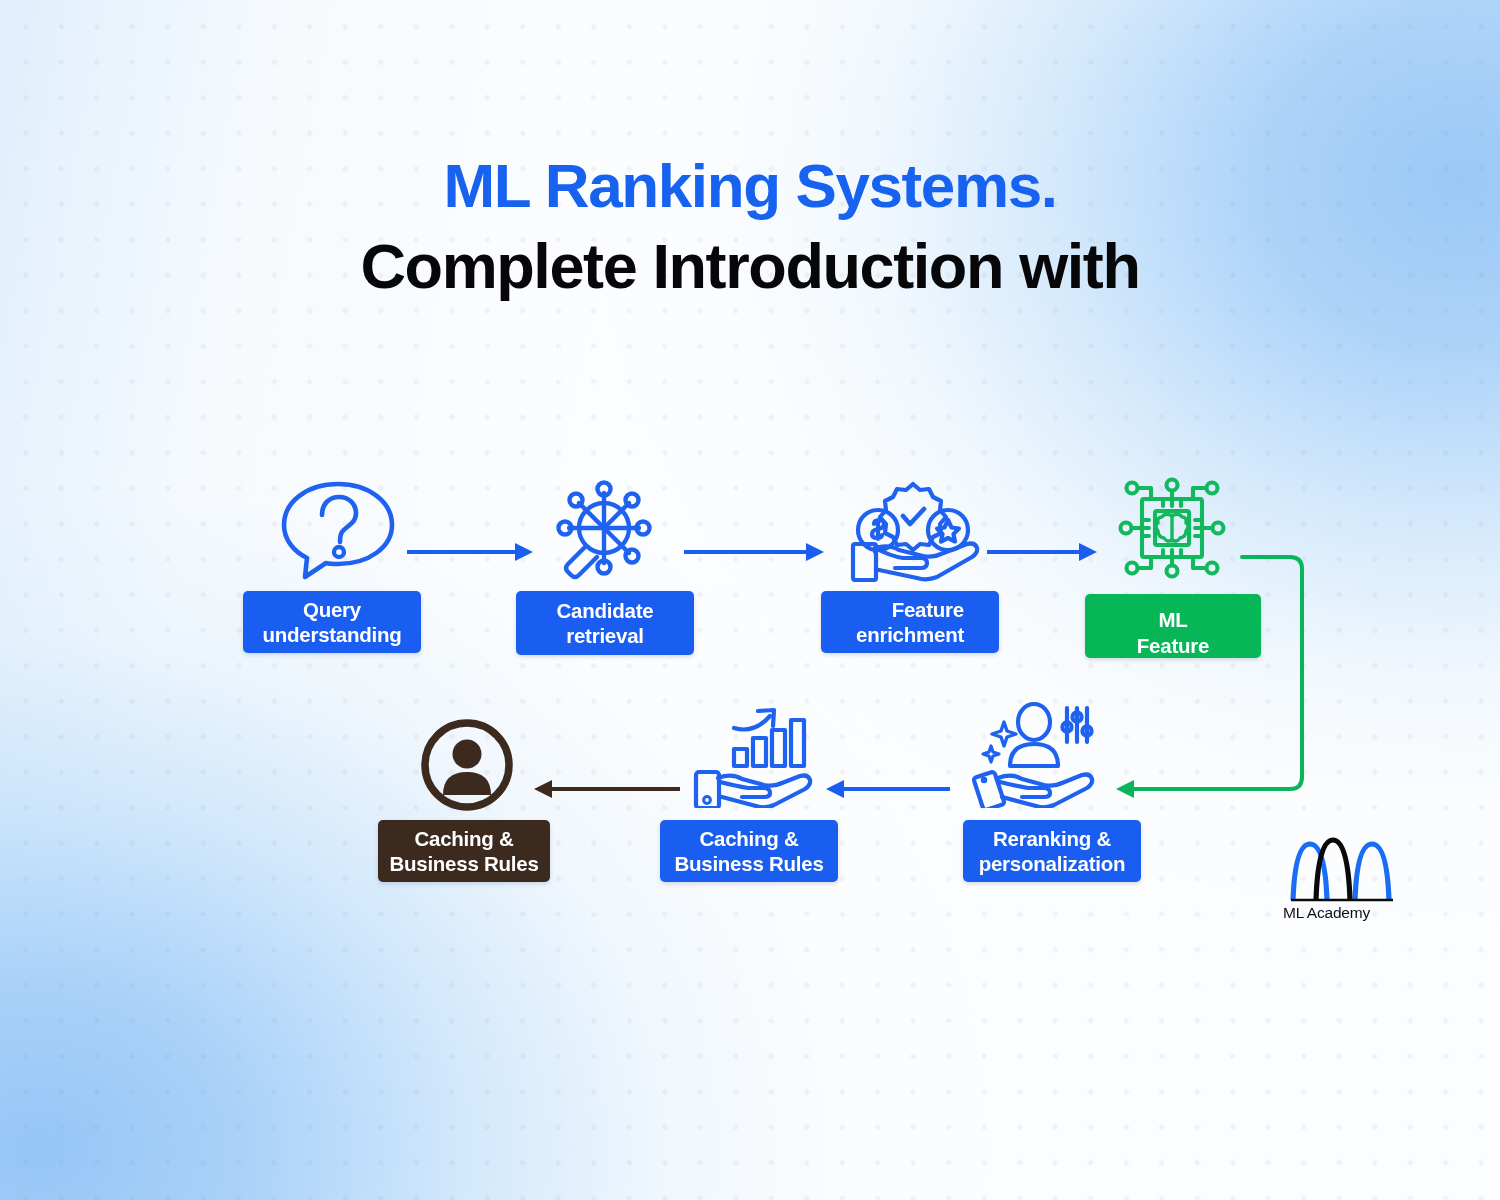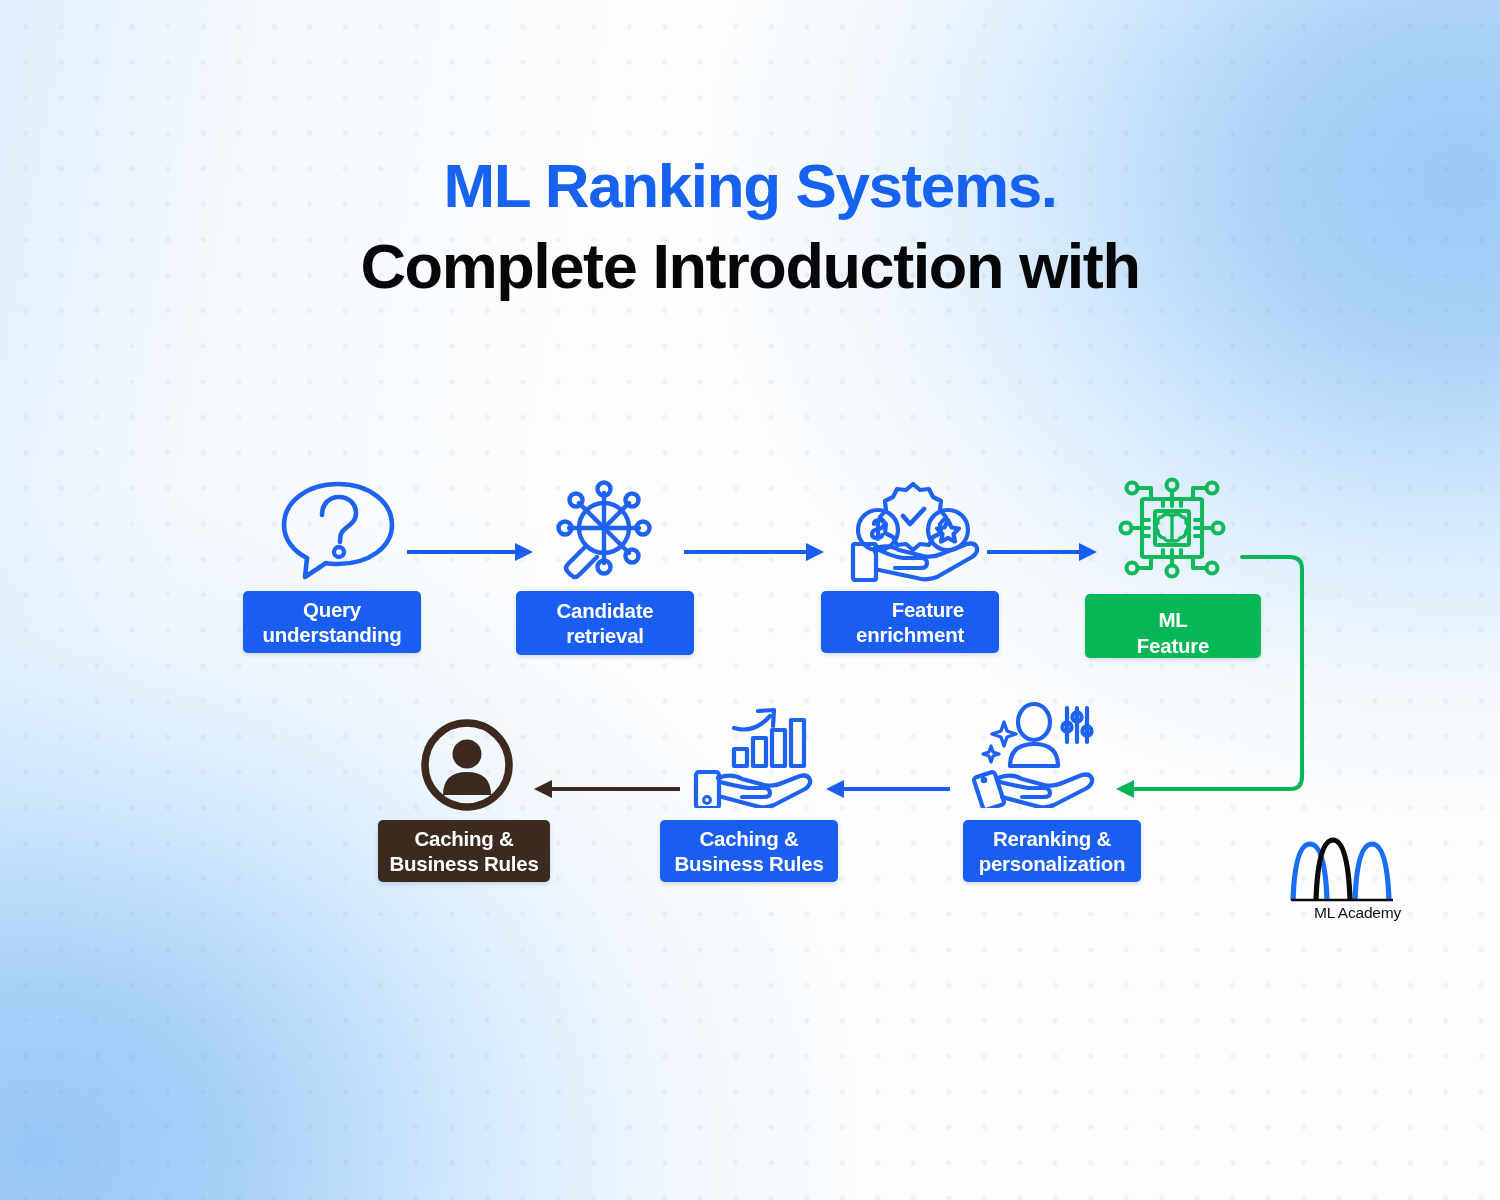--- a/index.html
+++ b/index.html
@@ -72,21 +72,21 @@
   }
   .chip-blue{background:#1a5ef1;}
   .chip-green{background:#07b757;}
   .chip-dark{background:#3d2a1f;}
 
   .conn{position:absolute;}
 
   
   .logo{position:absolute;left:1283px;top:830px;width:118px;height:100px;}
   .logo-text{
-    position:absolute;left:0;top:74px;width:118px;text-align:right;
+    position:absolute;left:0;top:74px;width:118px;text-align:left;
     font-size:15.5px;color:#101018;letter-spacing:-0.2px;
   }
 </style>
 </head>
 <body>
 
 <div id="stage">
 
   <div class="bg-layer bg-base"></div>
   <div class="bg-layer bg-l"></div>

